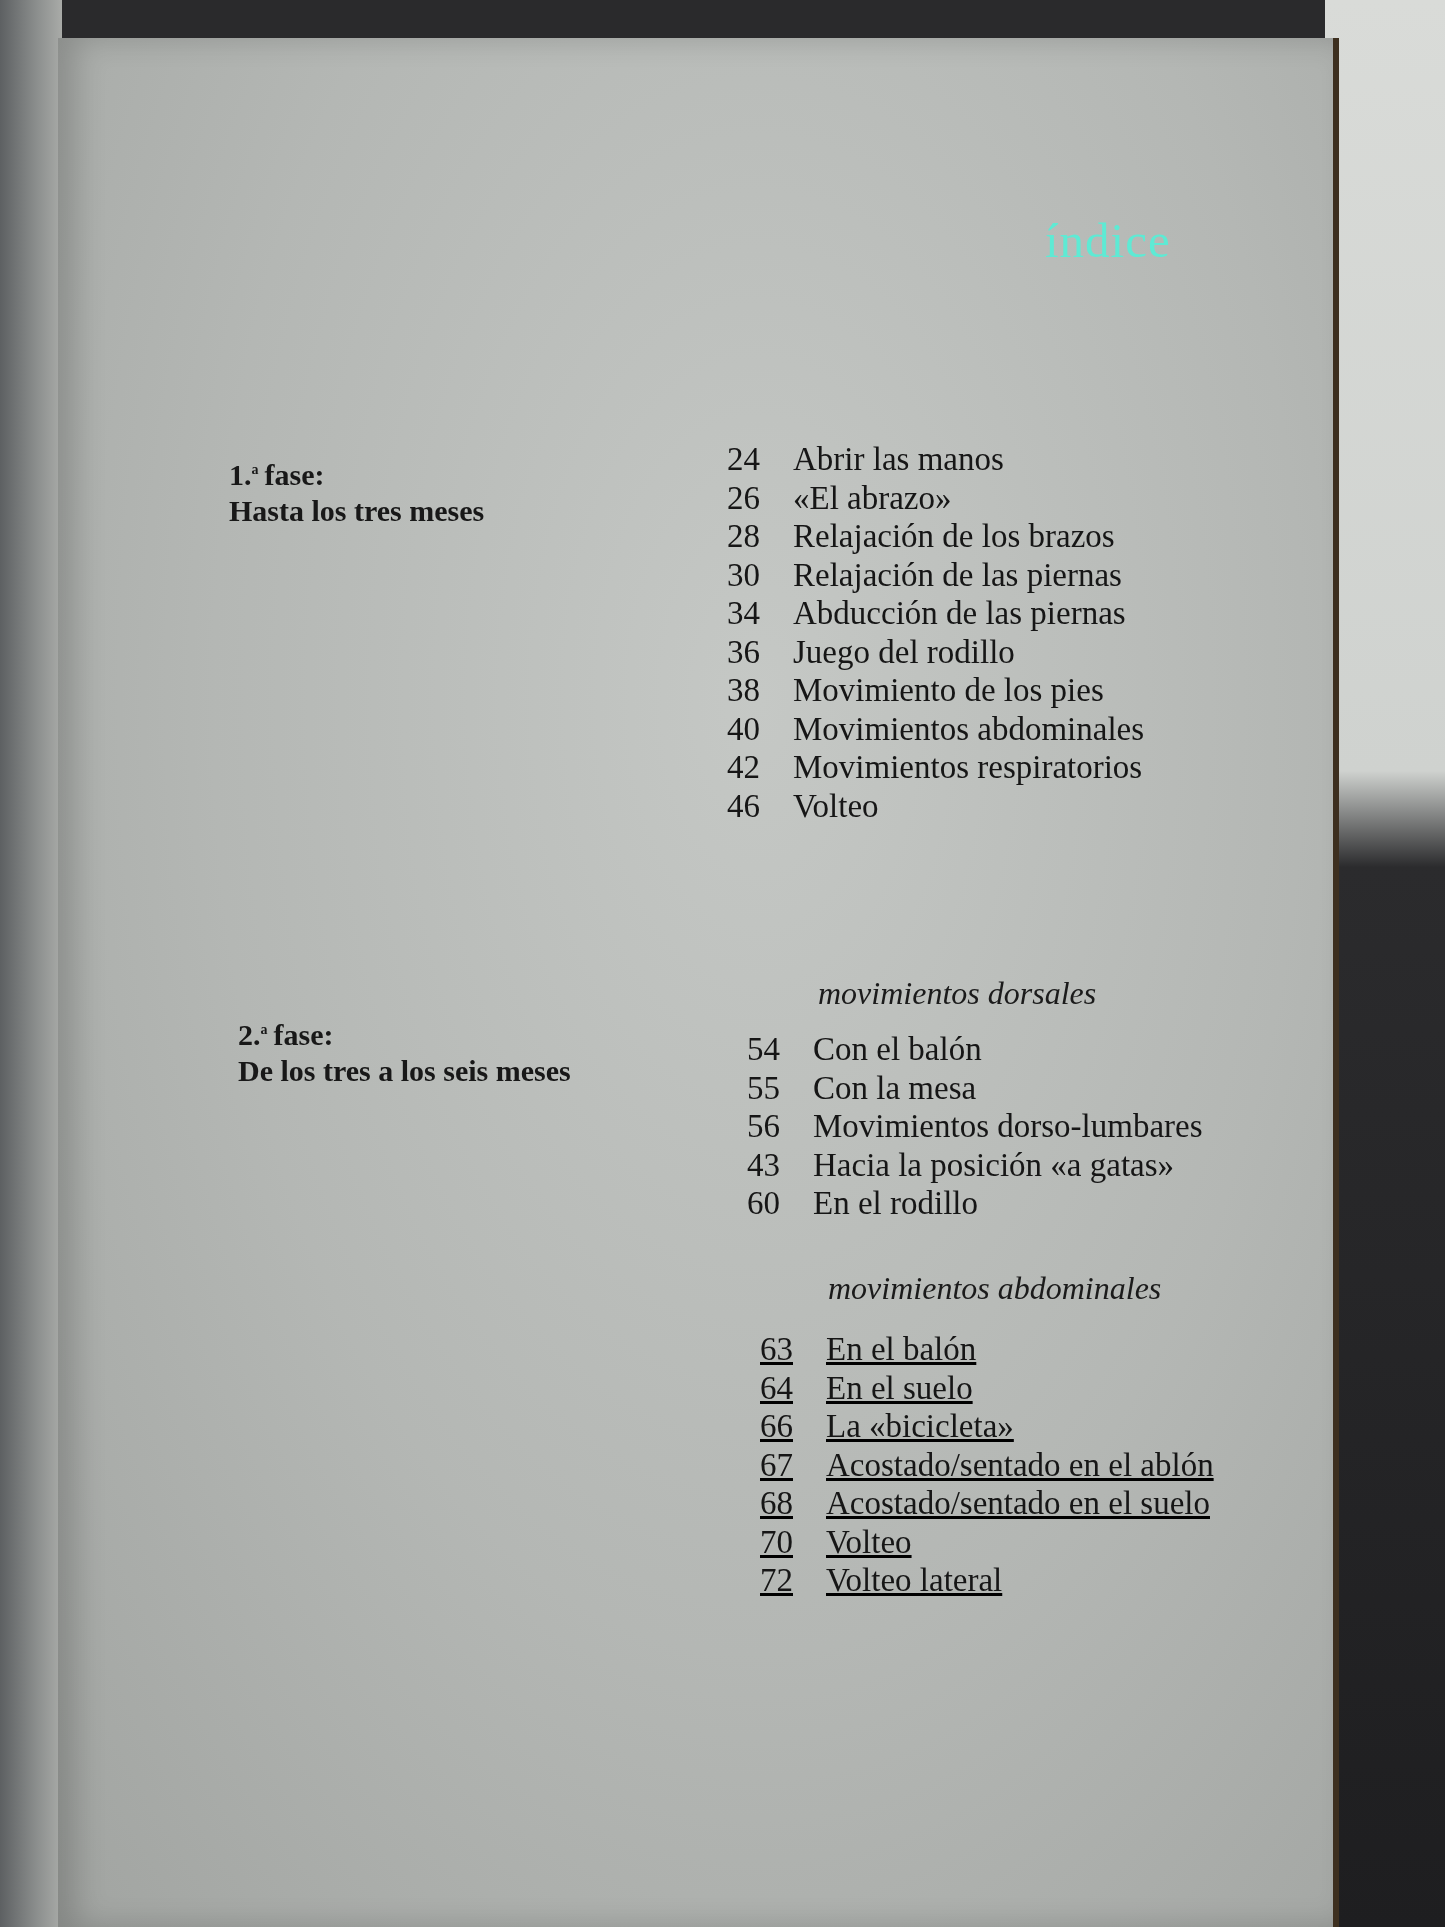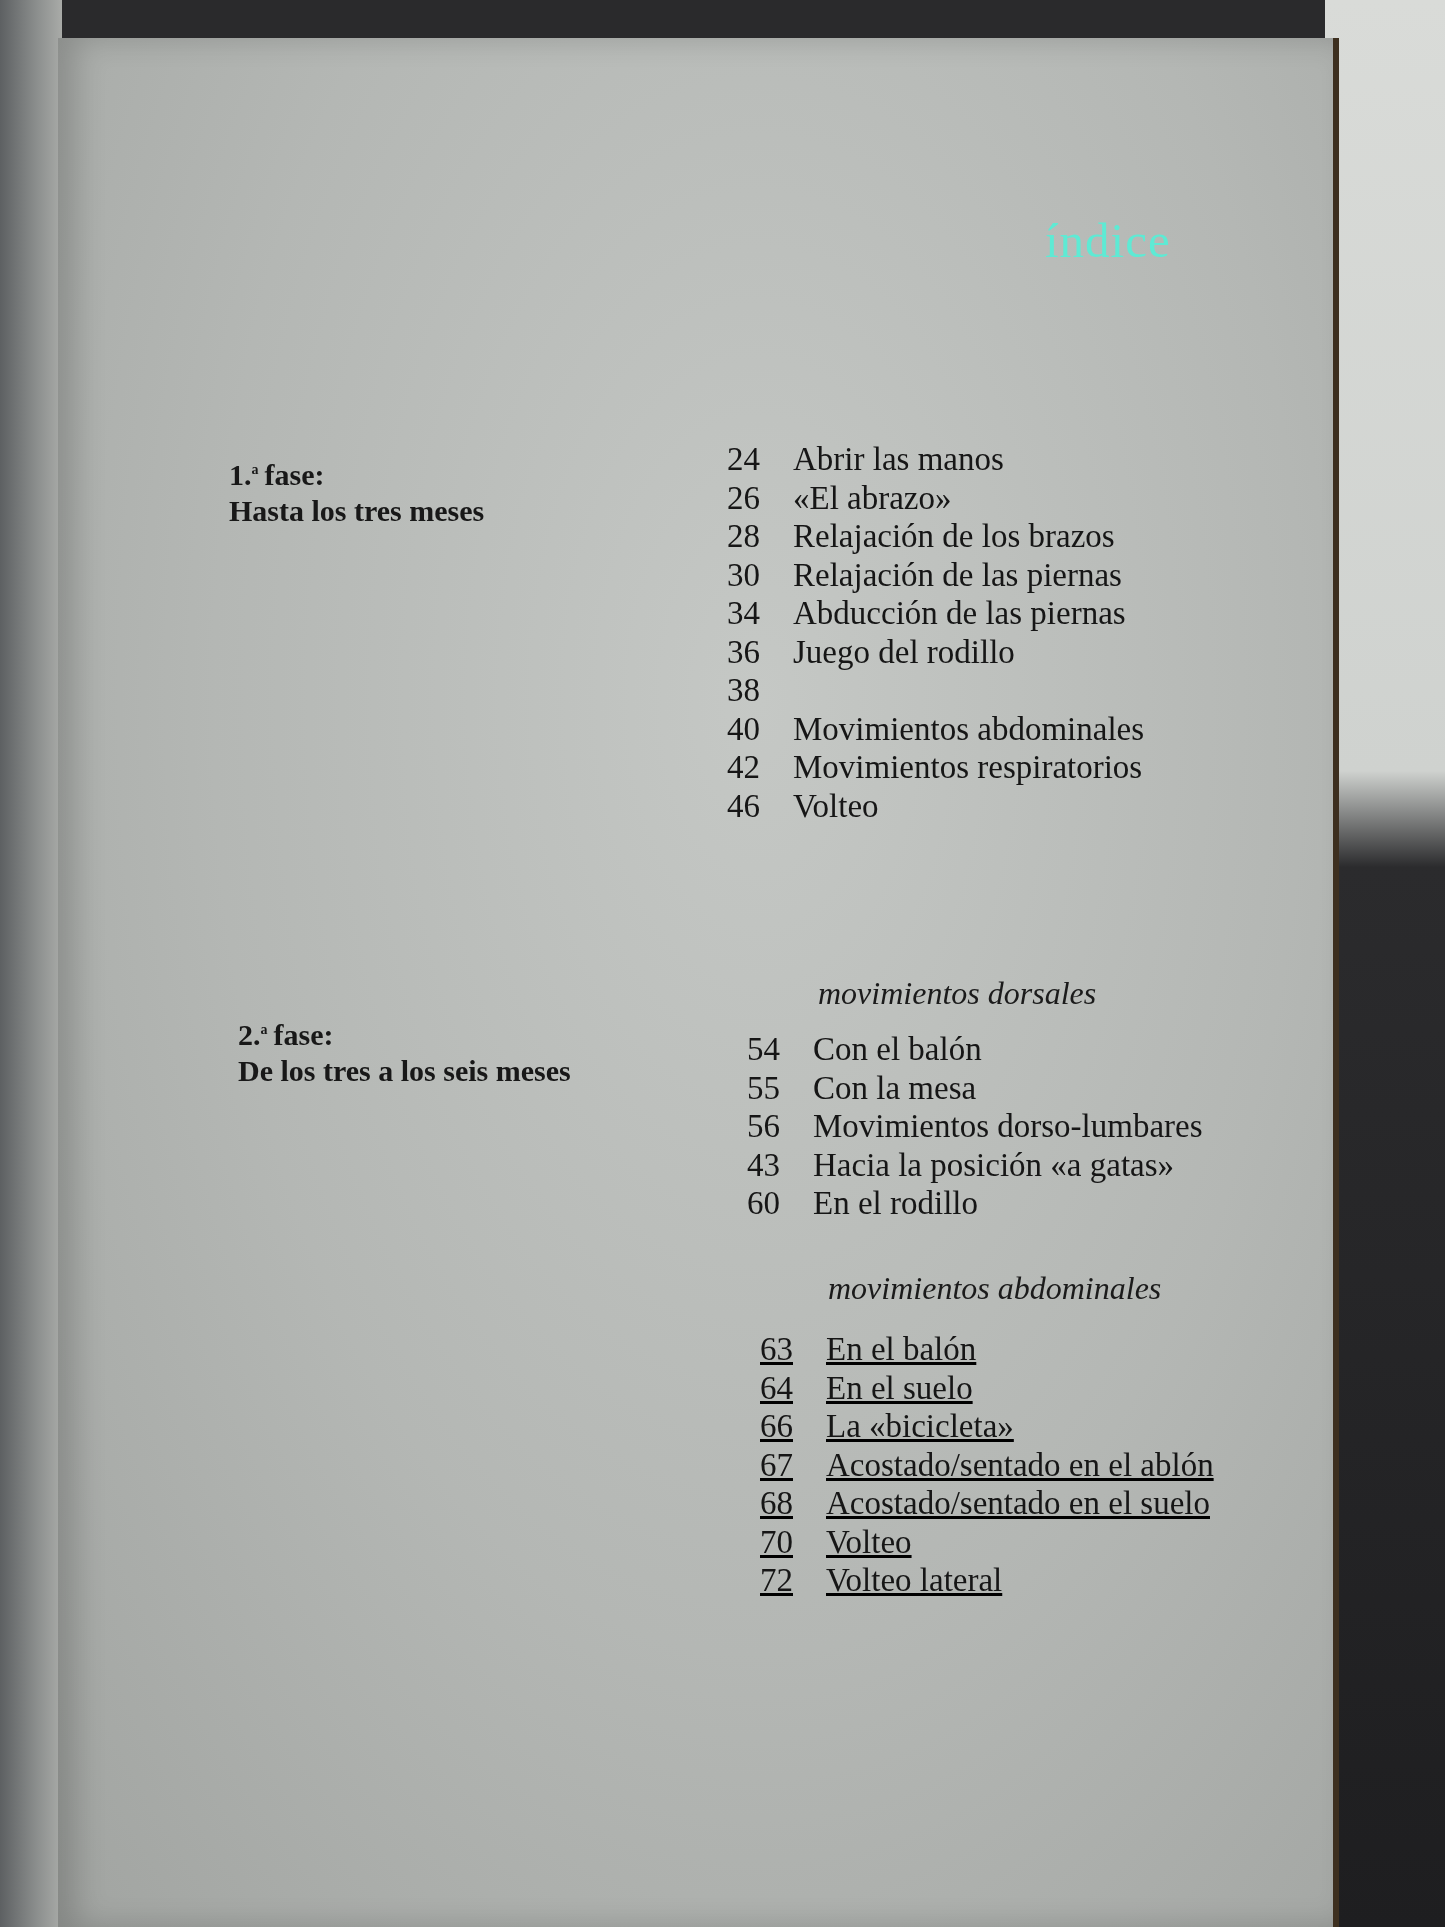--- a/index.html
+++ b/index.html
@@ -74,20 +74,21 @@
   <li class="entry">
       <span class="num">34</span>
       <span>Abducción de las piernas</span>
     </li>
   <li class="entry">
       <span class="num">36</span>
       <span>Juego del rodillo</span>
     </li>
   <li class="entry">
       <span class="num">38</span>
+      <span>Movimiento de los pies</span>
     </li>
   <li class="entry">
       <span class="num">40</span>
       <span>Movimientos abdominales</span>
     </li>
   <li class="entry">
       <span class="num">42</span>
       <span>Movimientos respiratorios</span>
     </li>
   <li class="entry">

